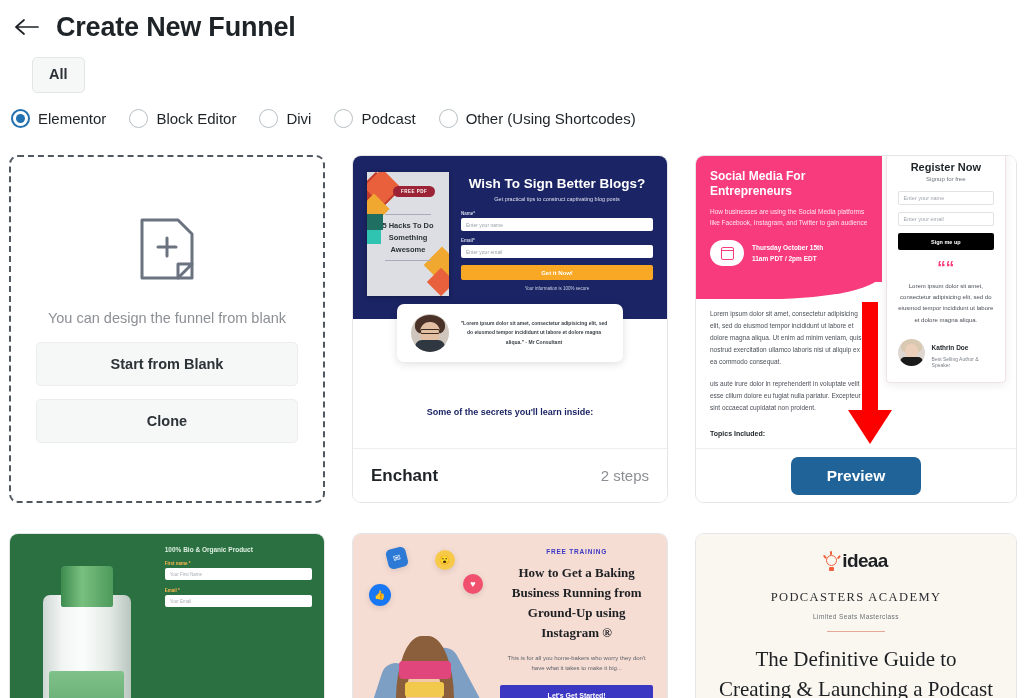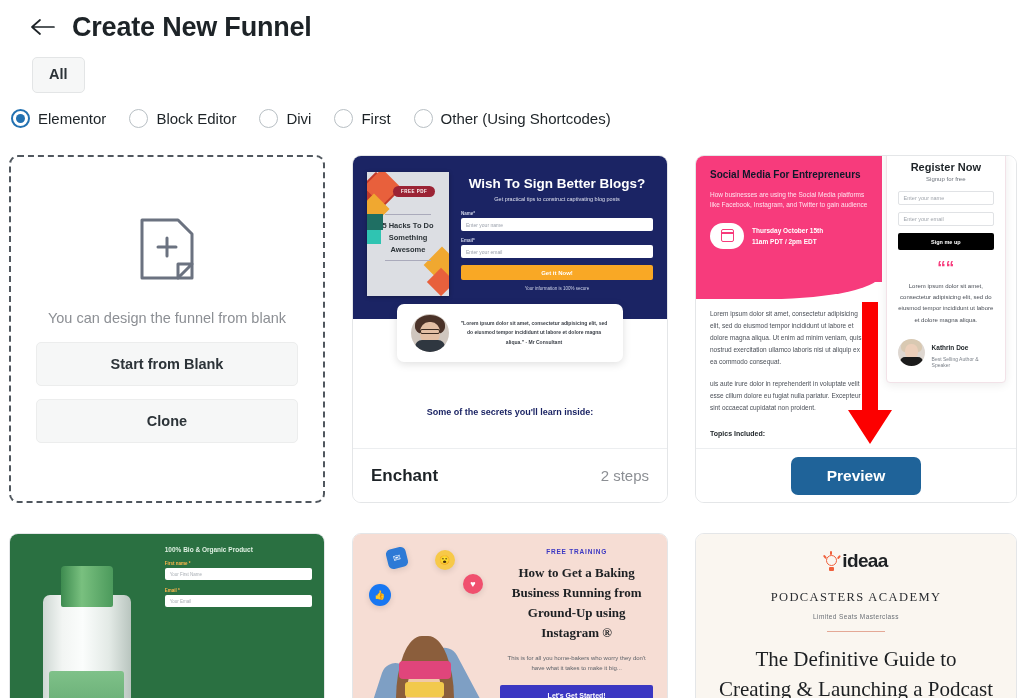--- a/index.html
+++ b/index.html
@@ -5,21 +5,21 @@
   * { box-sizing: border-box; margin: 0; padding: 0; }
   html, body {
     width: 1024px; height: 698px;
     background: #ffffff;
     font-family: "Liberation Sans", sans-serif;
     overflow: hidden;
   }
   .page { position: relative; width: 1024px; height: 698px; }
 
   
-  .header { display: flex; align-items: center; gap: 14px; padding: 8px 0 0 28px; height: 46px; }
+  .header { display: flex; align-items: center; gap: 14px; padding: 8px 0 0 12px; height: 46px; }
   .back-arrow { width: 30px; height: 30px; display: flex; align-items: center; justify-content: center; cursor: pointer; }
   .back-arrow svg { display: block; }
   .page-title { font-size: 27px; font-weight: bold; color: #1d2327; letter-spacing: -0.2px; }
 
   
   .tabs { display: flex; align-items: center; gap: 10px; padding: 10px 0 0 12px; height: 48px; margin-left: 20px; }
   .tab {
     background: #f6f7f7; border: 1px solid #e3e5e6; border-radius: 5px;
     padding: 8px 16px; font-size: 14.5px; font-weight: bold; color: #2c3338;
     cursor: pointer; line-height: 1.2;
@@ -134,21 +134,21 @@
   .sm-wrap { position:relative; height:100%; background:#fff; display:flex; }
   .sm-left { width: 58%; position:relative; }
   .sm-pink {
     background:#f73b7c; height:126px; padding:13px 14px 0 14px; position:relative;
     border-radius:0 0 0 0;
   }
   .sm-pink::after {
     content:""; position:absolute; left:0; right:0; bottom:-17px; height:26px; background:#f73b7c;
     border-radius:0 0 60% 0 / 0 0 100% 0;
   }
-  .sm-h1 { color:#0f172a; font-size:10px; font-weight:bold; line-height:1.25; }
+  .sm-h1 { color:#ffffff; font-size:12px; font-weight:bold; line-height:1.25; }
   .sm-p { color:#ffe3ee; font-size:6.5px; line-height:1.65; margin-top:8px; }
   .sm-date { display:flex; align-items:center; gap:8px; margin-top:12px; }
   .sm-cal { width:34px; height:26px; background:#fff; border-radius:13px; position:relative; flex:none; display:flex; align-items:center; justify-content:center; }
   .sm-cal::before { content:""; position:absolute; left:3px; top:2px; width:11px; height:11px; border-radius:50%; background:#fff; }
   .sm-cal-ic { width:13px; height:13px; border:1.4px solid #f73b7c; border-radius:2px; position:relative; z-index:2; }
   .sm-cal-ic::before { content:""; position:absolute; left:0; right:0; top:2px; height:1.4px; background:#f73b7c; }
   .sm-date-txt { color:#fff; font-size:6.5px; line-height:1.7; font-weight:bold; }
   .sm-body { padding:26px 14px 0 14px; }
   .sm-body p { font-size:6.5px; line-height:1.85; color:#4a4f57; margin-bottom:10px; }
   .sm-topics { font-size:7px; font-weight:bold; color:#1d2327; margin-top:16px; }
@@ -247,21 +247,21 @@
     <div class="radio-opt">
       <span class="radio-dot"></span>
       <span class="radio-label">Block Editor</span>
     </div>
     <div class="radio-opt">
       <span class="radio-dot"></span>
       <span class="radio-label">Divi</span>
     </div>
     <div class="radio-opt">
       <span class="radio-dot"></span>
-      <span class="radio-label">First</span>
+      <span class="radio-label">Podcast</span>
     </div>
     <div class="radio-opt">
       <span class="radio-dot"></span>
       <span class="radio-label">Other (Using Shortcodes)</span>
     </div>
   </div>
 
   <div class="grid">
 
     <div class="blank-card">

